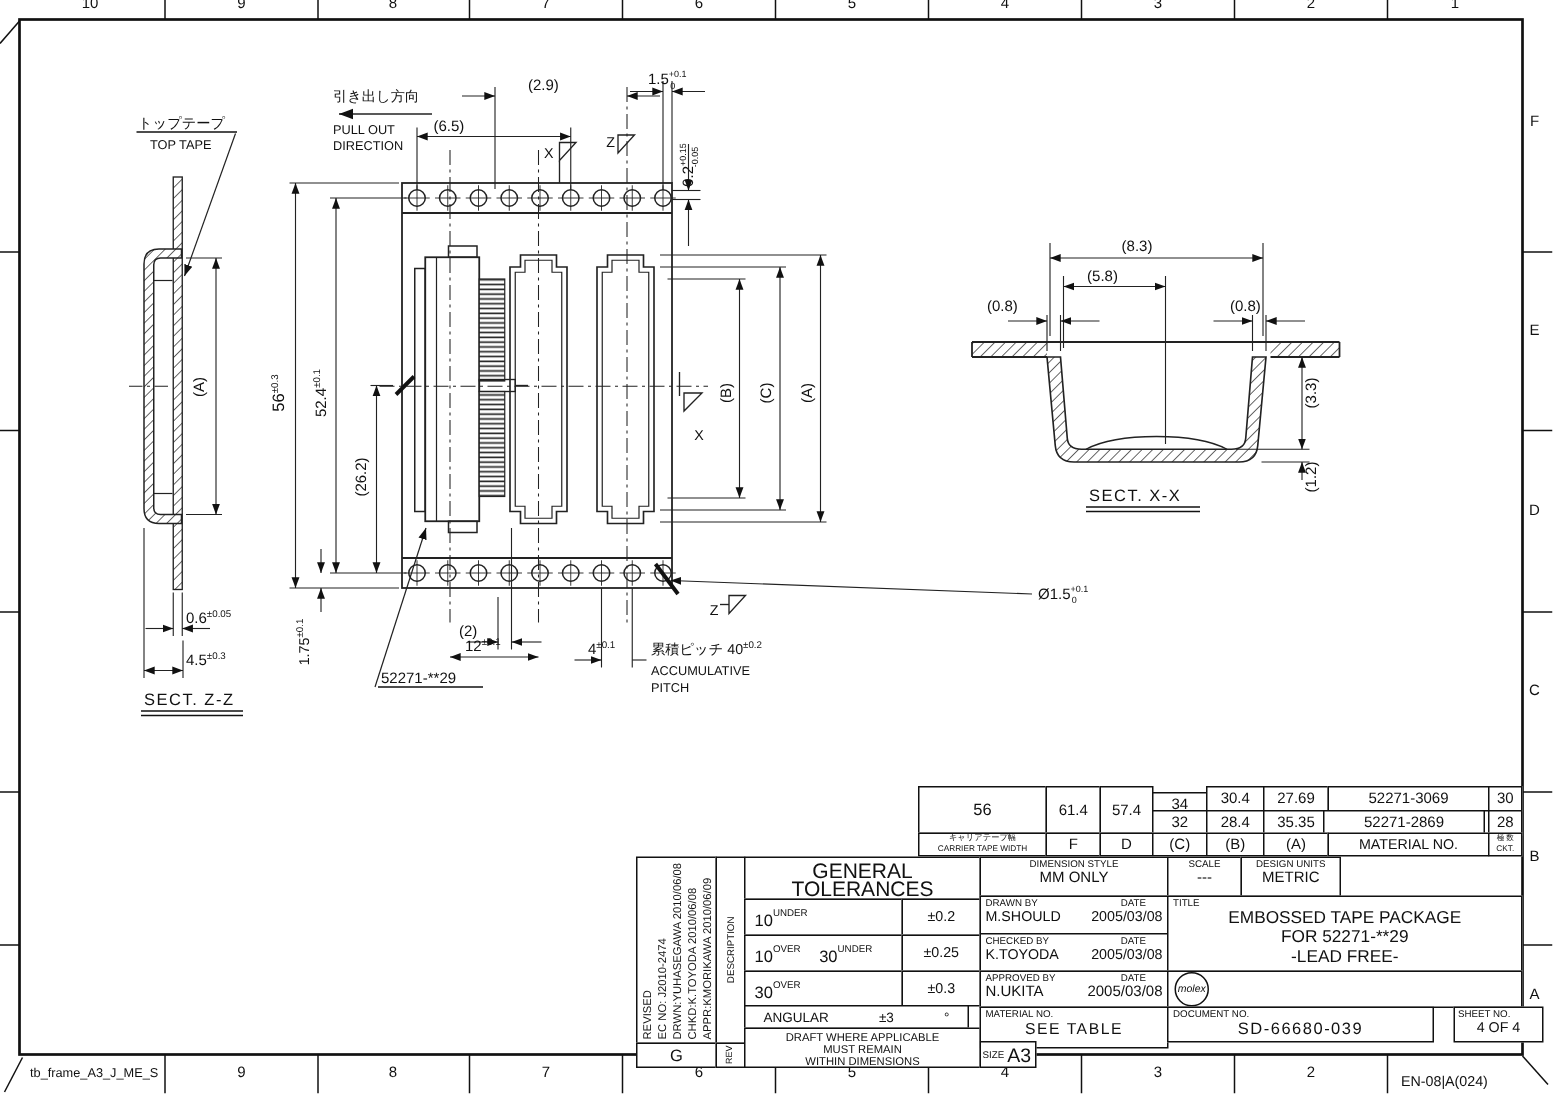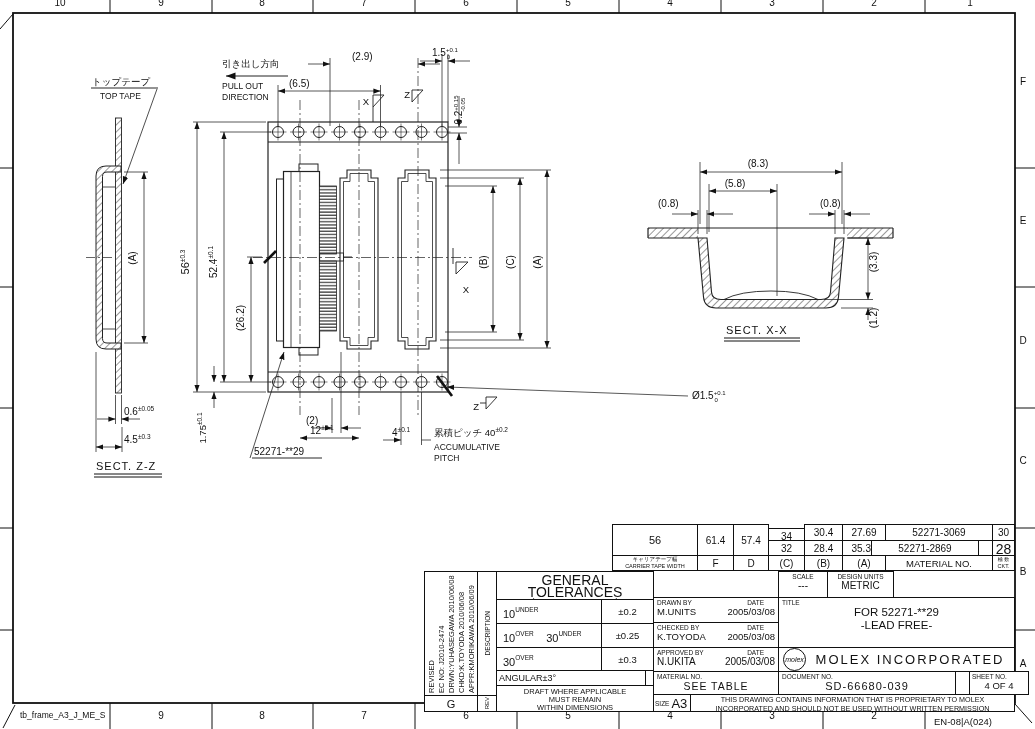--- a/index.html
+++ b/index.html
@@ -348,22 +348,22 @@
 
   <div class="cell ctr" style="left:156px;top:4px;width:37px;height:17px;font-size:10px">34</div>
   <div class="cell ctr" style="left:192px;top:0;width:39px;height:17px;font-size:10px">30.4</div>
   <div class="cell ctr" style="left:230px;top:0;width:44px;height:17px;font-size:10px">27.69</div>
   <div class="cell ctr" style="left:273px;top:0;width:108px;height:17px;font-size:10px">52271-3069</div>
   <div class="cell ctr" style="left:380px;top:0;width:23px;height:17px;font-size:10px">30</div>
 
   <div class="cell ctr" style="left:156px;top:16px;width:37px;height:17px;font-size:10px">32</div>
   <div class="cell ctr" style="left:192px;top:16px;width:39px;height:17px;font-size:10px">28.4</div>
   <div class="cell ctr" style="left:230px;top:16px;width:44px;height:17px;font-size:10px">35.35</div>
-  <div class="cell ctr" style="left:259px;top:16px;width:108px;height:17px;font-size:10px">52271-2869</div>
-  <div class="cell ctr" style="left:380px;top:16px;width:23px;height:17px;font-size:14px">28</div>
+  <div class="cell ctr" style="left:270px;top:16px;width:108px;height:17px;font-size:10px">52271-2869</div>
+  <div class="cell ctr" style="left:380px;top:16px;width:23px;height:17px;font-size:10px">28</div>
 
   <div class="cell" style="left:0;top:31px;width:86px;height:16px;text-align:center">
     <div style="font-size:5.5px;line-height:7px">キャリアテープ幅</div>
     <div style="font-size:5.5px;line-height:6px">CARRIER TAPE WIDTH</div>
   </div>
   <div class="cell ctr" style="left:85px;top:31px;width:37px;height:16px;font-size:10px">F</div>
   <div class="cell ctr" style="left:121px;top:31px;width:36px;height:16px;font-size:10px">D</div>
   <div class="cell ctr" style="left:156px;top:31px;width:37px;height:16px;font-size:10px">(C)</div>
   <div class="cell ctr" style="left:192px;top:31px;width:39px;height:16px;font-size:10px">(B)</div>
   <div class="cell ctr" style="left:230px;top:31px;width:44px;height:16px;font-size:10px">(A)</div>
@@ -401,47 +401,51 @@
   <div class="cell ctr" style="left:177px;top:28px;width:53px;height:25px;font-size:9.5px">±0.2</div>
   <div class="cell" style="left:72px;top:52px;width:106px;height:25px;padding:4px 0 0 6px">
     <span class="tolbig">10</span><sup>OVER</sup>
     <span class="tolbig" style="margin-left:8px">30</span><sup>UNDER</sup>
   </div>
   <div class="cell ctr" style="left:177px;top:52px;width:53px;height:25px;font-size:9.5px">±0.25</div>
   <div class="cell" style="left:72px;top:76px;width:106px;height:24px;padding:4px 0 0 6px">
     <span class="tolbig">30</span><sup>OVER</sup>
   </div>
   <div class="cell ctr" style="left:177px;top:76px;width:53px;height:24px;font-size:9.5px">±0.3</div>
-  <div class="cell" style="left:72px;top:99px;width:150px;height:16px;font-size:9px;display:flex;align-items:center;padding:0 2px;">
+  <div class="cell" style="left:72px;top:99px;width:150px;height:16px;font-size:9px;display:flex;align-items:center;padding:0 12px;justify-content:space-between">
     <span>ANGULAR</span>
     <span>±3</span>
     <span>°</span>
   </div>
   <div class="cell" style="left:72px;top:114px;width:158px;height:27px;text-align:center">
     <div style="font-size:7.5px;line-height:9px;padding-top:1px">DRAFT WHERE APPLICABLE</div>
     <div style="font-size:7.5px;line-height:8px">MUST REMAIN</div>
     <div style="font-size:7.5px;line-height:8px">WITHIN DIMENSIONS</div>
   </div>
 
+  <div class="cell" style="left:229px;top:0;width:126px;height:27px;text-align:center">
+    <div class="tiny" style="padding-top:1px">DIMENSION STYLE</div>
+    <div style="font-size:10px">MM ONLY</div>
+  </div>
   <div class="cell" style="left:354px;top:0;width:50px;height:27px;text-align:center">
     <div class="tiny" style="padding-top:1px">SCALE</div>
     <div style="font-size:10px">---</div>
   </div>
   <div class="cell" style="left:403px;top:0;width:67px;height:27px;text-align:center">
     <div class="tiny" style="padding-top:1px">DESIGN UNITS</div>
     <div style="font-size:10px">METRIC</div>
   </div>
 
   <div class="cell" style="left:229px;top:26px;width:126px;height:26px">
     <div style="display:flex;justify-content:space-between;padding:1px 14px 0 3px">
         <span class="tiny">DRAWN BY</span>
         <span class="tiny">DATE</span>
       </div>
     <div style="display:flex;justify-content:space-between;padding:0 3px;font-size:9.5px">
-        <span>M.UNITS</span>
+        <span>M.SHOULD</span>
         <span>2005/03/08</span>
       </div>
   </div>
   <div class="cell" style="left:229px;top:51px;width:126px;height:26px">
     <div style="display:flex;justify-content:space-between;padding:1px 14px 0 3px">
         <span class="tiny">CHECKED BY</span>
         <span class="tiny">DATE</span>
       </div>
     <div style="display:flex;justify-content:space-between;padding:0 3px;font-size:9.5px">
         <span>K.TOYODA</span>
@@ -458,36 +462,32 @@
         <span>2005/03/08</span>
       </div>
   </div>
   <div class="cell" style="left:229px;top:100px;width:126px;height:28px;text-align:center">
     <div class="tiny" style="text-align:left;padding:1px 0 0 3px">MATERIAL NO.</div>
     <div style="font-size:10.5px;letter-spacing:1px">SEE TABLE</div>
   </div>
 
   <div class="cell" style="left:354px;top:26px;width:237px;height:51px">
     <div class="tiny" style="padding:1px 0 0 3px">TITLE</div>
+    <div style="font-size:11.5px;text-align:center;line-height:13px">EMBOSSED TAPE PACKAGE</div>
     <div style="font-size:11.5px;text-align:center;line-height:13px">FOR 52271-**29</div>
     <div style="font-size:11.5px;text-align:center;line-height:13px">-LEAD FREE-</div>
   </div>
   <div class="cell" style="left:354px;top:76px;width:237px;height:25px;display:flex;align-items:center">
     <span style="width:21px;height:21px;border:1.3px solid #111;border-radius:50%;display:inline-flex;align-items:center;justify-content:center;font-size:7px;font-style:italic;margin-left:4px;flex:none">molex</span>
-    <span style="flex:1;text-align:center;font-size:13px;letter-spacing:2px">MOLEX INCORPORATED</span>
   </div>
   <div class="cell" style="left:354px;top:100px;width:178px;height:24px">
     <div class="tiny" style="padding:1px 0 0 3px">DOCUMENT NO.</div>
     <div style="font-size:11px;text-align:center;letter-spacing:1px">SD-66680-039</div>
   </div>
   <div class="cell" style="left:545px;top:100px;width:60px;height:24px">
     <div class="tiny" style="padding:1px 0 0 2px">SHEET NO.</div>
     <div style="font-size:9.5px;text-align:center">4 OF 4</div>
   </div>
   <div class="cell" style="left:229px;top:123px;width:38px;height:18px;display:flex;align-items:center;padding-left:1px">
     <span class="tiny">SIZE</span>
     <span style="font-size:13px;margin-left:2px">A3</span>
   </div>
-  <div class="cell" style="left:266px;top:123px;width:325px;height:18px;text-align:center">
-    <div style="font-size:7.2px;line-height:8.5px;padding-top:1px;white-space:nowrap">THIS DRAWING CONTAINS INFORMATION THAT IS PROPRIETARY TO MOLEX</div>
-    <div style="font-size:7.2px;line-height:8px;white-space:nowrap">INCORPORATED AND SHOULD NOT BE USED WITHOUT WRITTEN PERMISSION</div>
-  </div>
 </div>
 
 </body></html>

